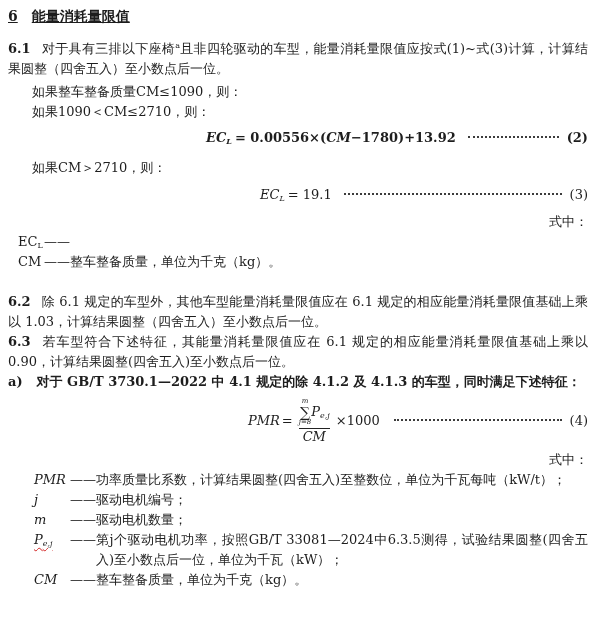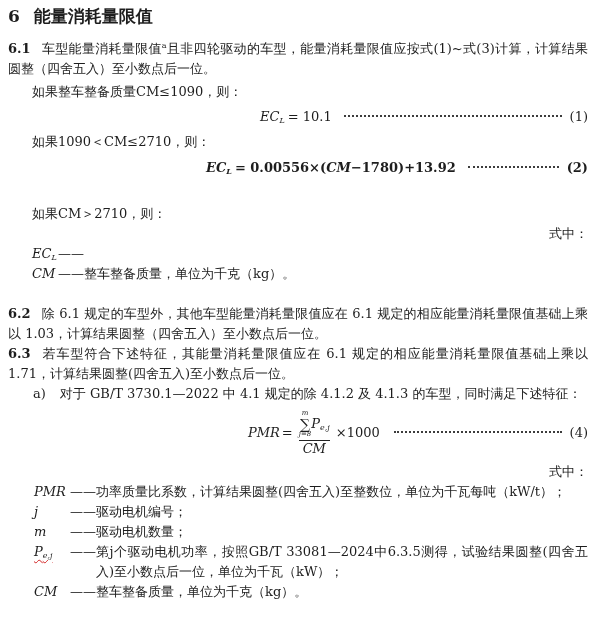--- a/index.html
+++ b/index.html
@@ -3,24 +3,24 @@
 <meta charset="utf-8">
 <style>
   html,body{margin:0;padding:0;}
   body{
     width:600px;height:628px;overflow:hidden;background:#ffffff;color:#1d1d1d;
     font-family:"DejaVu Serif","Liberation Serif",serif;
     font-size:13px;line-height:20px;
   }
   .page{padding:6px 12px 0 8px;}
   p{margin:0;}
-  .h6{font-weight:bold;font-size:17px;line-height:20px;}
+  .h6{font-weight:bold;font-size:14px;line-height:20px;text-decoration:underline;}
   .h6 .hnum{margin-right:14px;}
   .para{text-align:justify;}
-  .mt13{margin-top:13px;} .mt8{margin-top:20px;} .mt3{margin-top:3px;} .mt2{margin-top:20px;}
+  .mt13{margin-top:13px;} .mt8{margin-top:4px;} .mt3{margin-top:3px;} .mt2{margin-top:20px;}
   b.secnum{margin-right:11px;}
   .cond{margin-left:24px;}
   sup{font-size:8px;line-height:0;}
   sub{font-size:8px;line-height:0;vertical-align:-2px;letter-spacing:0;}
   
   .eqrow{display:flex;align-items:center;}
   .h30{height:30px;} .h32{height:32px;font-weight:bold;} .h34{height:34px;} .h58{height:58px;}
   .sp-a{width:252px;flex:none;} .sp-b{width:198px;flex:none;} .sp-c{width:240px;flex:none;}
   .eq{font-style:italic;white-space:nowrap;}
   .eq .up{font-style:normal;margin-left:3px;}
@@ -32,74 +32,74 @@
   .frac-num{display:inline-flex;align-items:center;}
   .sum{display:inline-flex;flex-direction:column;align-items:center;line-height:1;}
   .sum-top,.sum-bot{font-size:7px;font-style:italic;line-height:7px;}
   .sum-sym{font-size:14px;font-style:normal;line-height:14px;}
   .frac-bar{align-self:stretch;border-top:1px solid #222;margin:2px 0 1px 0;}
   .frac-den{line-height:14px;}
   .op{font-style:normal;margin:0 2px;}
   
   .where-label{margin-left:24px;text-align:right;}
   .wrow{display:flex;align-items:flex-start;}
-  .w1sym{margin-left:24px;min-width:26px;font-style:italic;flex:none;}
+  .w1sym{margin-left:10px;min-width:26px;flex:none;}
   .w2sym{margin-left:26px;min-width:36px;font-style:italic;flex:none;}
   .wdash{flex:none;white-space:nowrap;}
   .wtext{flex:1;text-align:justify;}
   .squig{text-decoration:underline wavy #d22222;text-decoration-thickness:1px;text-underline-offset:3px;}
-  .ml-a{margin-left:25px;} .ml-1{margin-left:52px;}
+  .ml-a{font-weight:bold;} .ml-1{margin-left:52px;}
   .marker{margin-right:14px;}
   .ivar{font-style:italic;}
 </style>
 </head>
 <body>
 
 <div class="page">
 
   <p class="h6"><span class="hnum">6</span><span>能量消耗量限值</span></p>
 
-  <p class="para mt13"><b class="secnum">6.1</b><span>车型能量消耗量限值</span><sup>a</sup><span>且非四轮驱动的车型，能量消耗量限值应按式(1)~式(3)计算，计算结果圆整（四舍五入）至小数点后一位。</span></p>
+  <p class="para mt13"><b class="secnum">6.1</b><span>对于具有三排以下座椅</span><sup>a</sup><span>且非四轮驱动的车型，能量消耗量限值应按式(1)~式(3)计算，计算结果圆整（四舍五入）至小数点后一位。</span></p>
 
   <p class="cond mt3">如果整车整备质量CM≤1090，则：</p>
 
-  <div class="eqrow h30">
-    <span class="sp-a"></span>
-    <span class="eq"><span>EC</span><sub>L</sub><span class="up">= 10.1</span></span>
-    <span class="leader"></span>
-    <span class="eqnum">(1)</span>
-  </div>
 
   <p class="cond">如果1090＜CM≤2710，则：</p>
 
   <div class="eqrow h32">
     <span class="sp-b"></span>
     <span class="eq"><span>EC</span><sub>L</sub><span class="up">= 0.00556×(</span><span>CM</span><span class="up2">−1780)+13.92</span></span>
     <span class="leader"></span>
     <span class="eqnum">(2)</span>
   </div>
 
   <p class="cond mt8">如果CM＞2710，则：</p>
 
+  <div class="eqrow h34">
+    <span class="sp-a"></span>
+    <span class="eq"><span>EC</span><sub>L</sub><span class="up">= 19.1</span></span>
+    <span class="leader"></span>
+    <span class="eqnum">(3)</span>
+  </div>
 
   <p class="where-label">式中：</p>
 
   <div class="wrow">
     <span class="w1sym"><span>EC</span><sub>L</sub></span>
     <span class="wdash">——</span>
   </div>
   <div class="wrow">
     <span class="w1sym"><span>CM</span></span>
     <span class="wdash">——</span>
     <span class="wtext">整车整备质量，单位为千克（kg）。</span>
   </div>
 
   <p class="para mt2"><b class="secnum">6.2</b><span>除 6.1 规定的车型外，其他车型能量消耗量限值应在 6.1 规定的相应能量消耗量限值基础上乘以 1.03，计算结果圆整（四舍五入）至小数点后一位。</span></p>
 
-  <p class="para"><b class="secnum">6.3</b><span>若车型符合下述特征，其能量消耗量限值应在 6.1 规定的相应能量消耗量限值基础上乘以 1.71，计算结果圆整(四舍五入)至小数点后一位。</span></p>
+  <p class="para"><b class="secnum">6.3</b><span>若车型符合下述特征，其能量消耗量限值应在 6.1 规定的相应能量消耗量限值基础上乘以 0.90，计算结果圆整(四舍五入)至小数点后一位。</span></p>
 
   <p class="ml-a"><span class="marker">a)</span><span>对于 GB/T 3730.1—2022 中 4.1 规定的除 4.1.2 及 4.1.3 的车型，同时满足下述特征：</span></p>
 
 
   <div class="eqrow h58">
     <span class="sp-c"></span>
     <span class="eq"><span>PMR</span><span class="op">=</span><span class="frac">
           <span class="frac-num">
             <span class="sum">
               <span class="sum-top">m</span>

